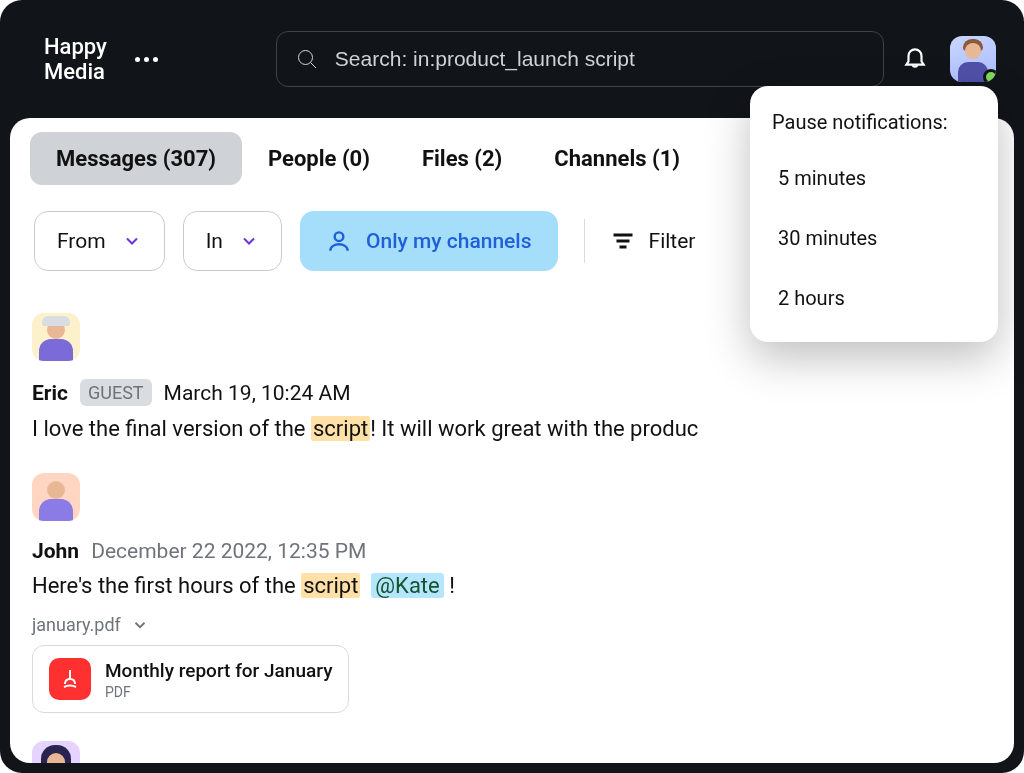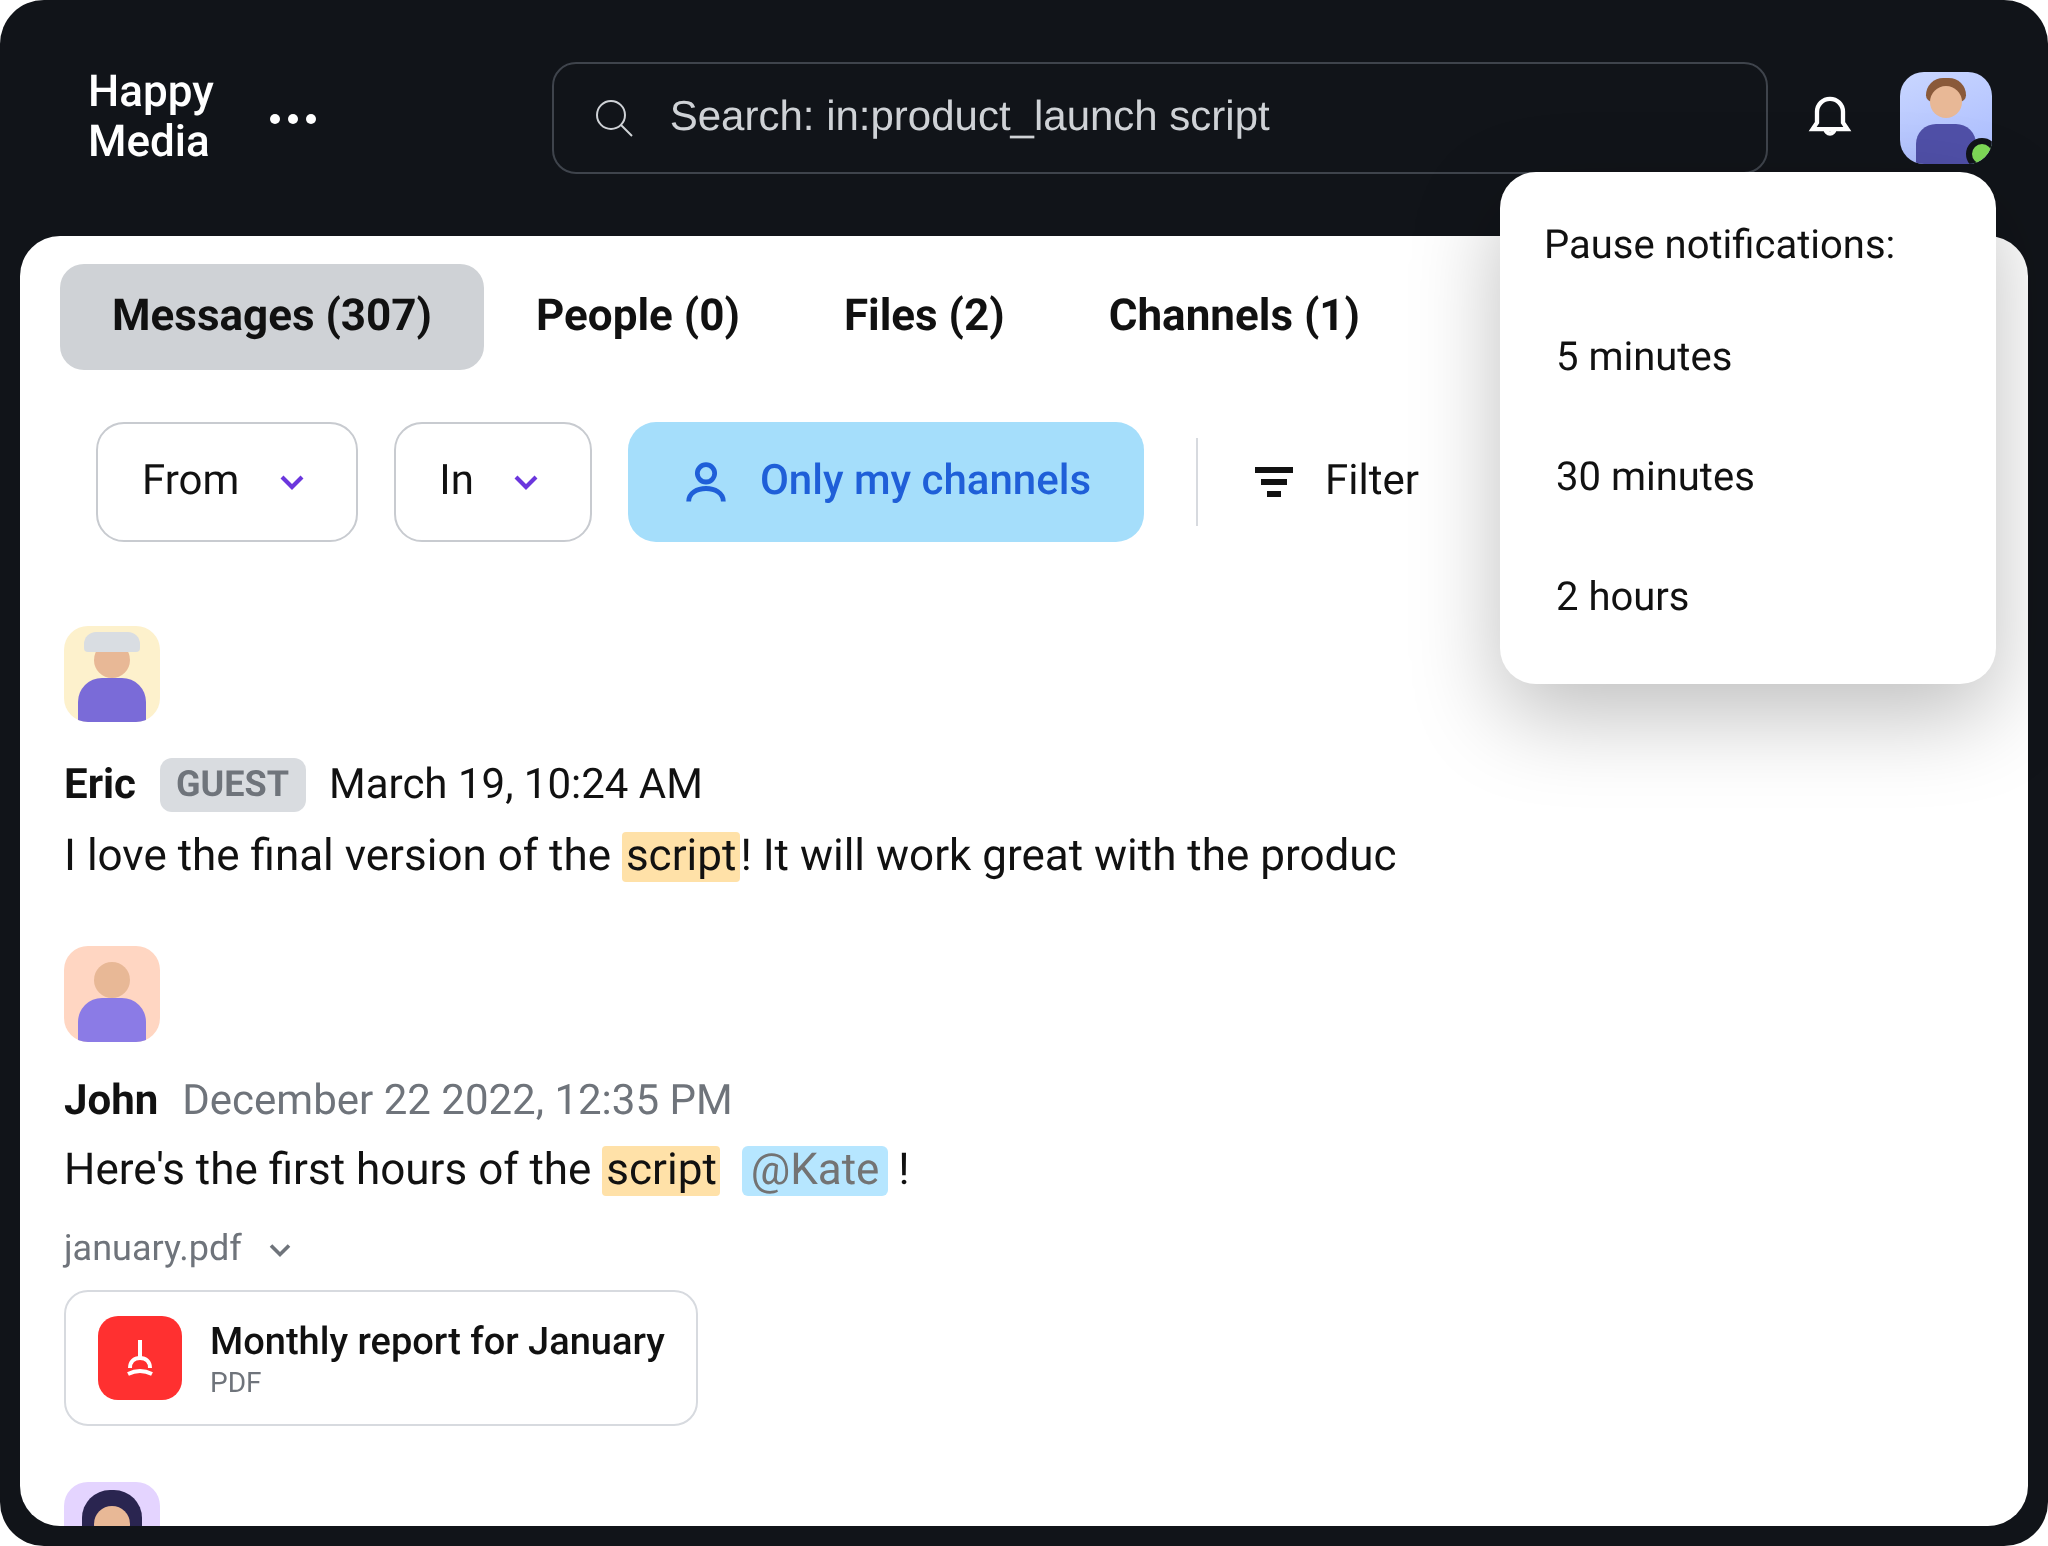--- a/index.html
+++ b/index.html
@@ -42,21 +42,21 @@
 
   
   .tabs { display: flex; gap: 0; padding: 14px 20px 0 20px; }
   .tab {
     padding: 14px 26px; font-size: 22px; font-weight: 700; color: #111; border-radius: 12px; cursor: pointer;
   }
   .tab.active { background: #c5c8cc4d; background: #cfd2d6; }
   .tab:not(.active) { font-weight:700; }
 
   
-  .filters { display: flex; align-items: center; gap: 18px; padding: 26px 22px 12px 38px; }
+  .filters { display: flex; align-items: center; gap: 18px; padding: 26px 22px 12px 24px; }
   .pill {
     height: 60px; border: 1.5px solid #c8cbd0; border-radius: 14px; background: #fff; display: flex; align-items: center;
     padding: 0 22px; gap: 16px; font-size: 21px; color: #111; cursor: pointer;
   }
   .chev { width: 20px; height: 20px; stroke: #6b36dd; fill: none; stroke-width: 2.5; }
   .my-channels {
     height: 60px; border-radius: 14px; background: #a5defb; display: flex; align-items: center; padding: 0 26px; gap: 14px; cursor:pointer;
   }
   .my-channels span { color: #1f5fd8; font-size: 21px; font-weight: 500; }
   .my-channels svg { width: 26px; height: 26px; stroke: #1f5fd8; fill: none; stroke-width: 2.2; }
@@ -72,26 +72,26 @@
     display:flex; align-items:flex-end; justify-content:center;
   }
   .ava .head{width:18px;height:18px;border-radius:50%;background:#e8b896;position:absolute;top:8px;}
   .ava .body{width:34px;height:24px;border-radius:12px 12px 0 0;position:absolute;bottom:-2px;}
   .ava.eric{background:#fdf1cc;} .ava.eric .body{background:#7a6bd8;} .ava.eric::after{content:"";position:absolute;top:3px;width:28px;height:10px;border-radius:6px 6px 2px 2px;background:#d9dde2;}
   .ava.john{background:#ffd6c2;} .ava.john .body{background:#8b7be6;}
   .ava.mia{background:#e4d4ff;} .ava.mia .body{background:#6a5ec7;} .ava.mia::before{content:"";position:absolute;top:4px;width:30px;height:28px;border-radius:14px 14px 10px 10px;background:#2a2550;}
   .ava.mia .head{top:12px;}
   .msgline1 { display: flex; align-items: center; gap: 12px; }
   .name { font-size: 21px; font-weight: 700; color:#111;}
-  .guest { background:#d9dce0; color:#6f747b; font-weight:700; font-size:18px; padding:3px 8px; border-radius:6px;}
+  .guest { background:#d9dce0; color:#6f747b; font-weight:400; font-size:18px; padding:3px 8px; border-radius:6px;}
   .date { font-size: 21px; color:#6f747b; font-weight:400;}
   .date.dark { color:#111; }
   .body-text { font-size: 22px; color:#111; margin-top:6px; line-height:1.5;}
   .hl { background:#ffe1a8; padding:0 2px; border-radius:2px;}
-  .mention { background:#b6e6ff; color:#737373; padding:0 4px; border-radius:3px;}
+  .mention { background:#b6e6ff; color:#14532d; padding:0 4px; border-radius:3px;}
   .attach-label { display:flex; align-items:center; gap:10px; color:#6f747b; font-size:18px; margin-top:12px; cursor:pointer;}
   .attach-label svg{width:18px;height:18px;stroke:#6f747b;fill:none;stroke-width:2.4;}
   .file-card {
     margin-top:10px; border:1.5px solid #d7dadf; border-radius:12px; padding:12px 16px; display:flex; align-items:center; gap:14px;
     width:fit-content; cursor:pointer;
   }
   .pdf-icon {
     width:42px;height:42px;border-radius:10px;background:#ff3030;display:flex;align-items:center;justify-content:center;
   }
   .pdf-icon svg{width:24px;height:24px;stroke:#fff;fill:none;stroke-width:2;}

